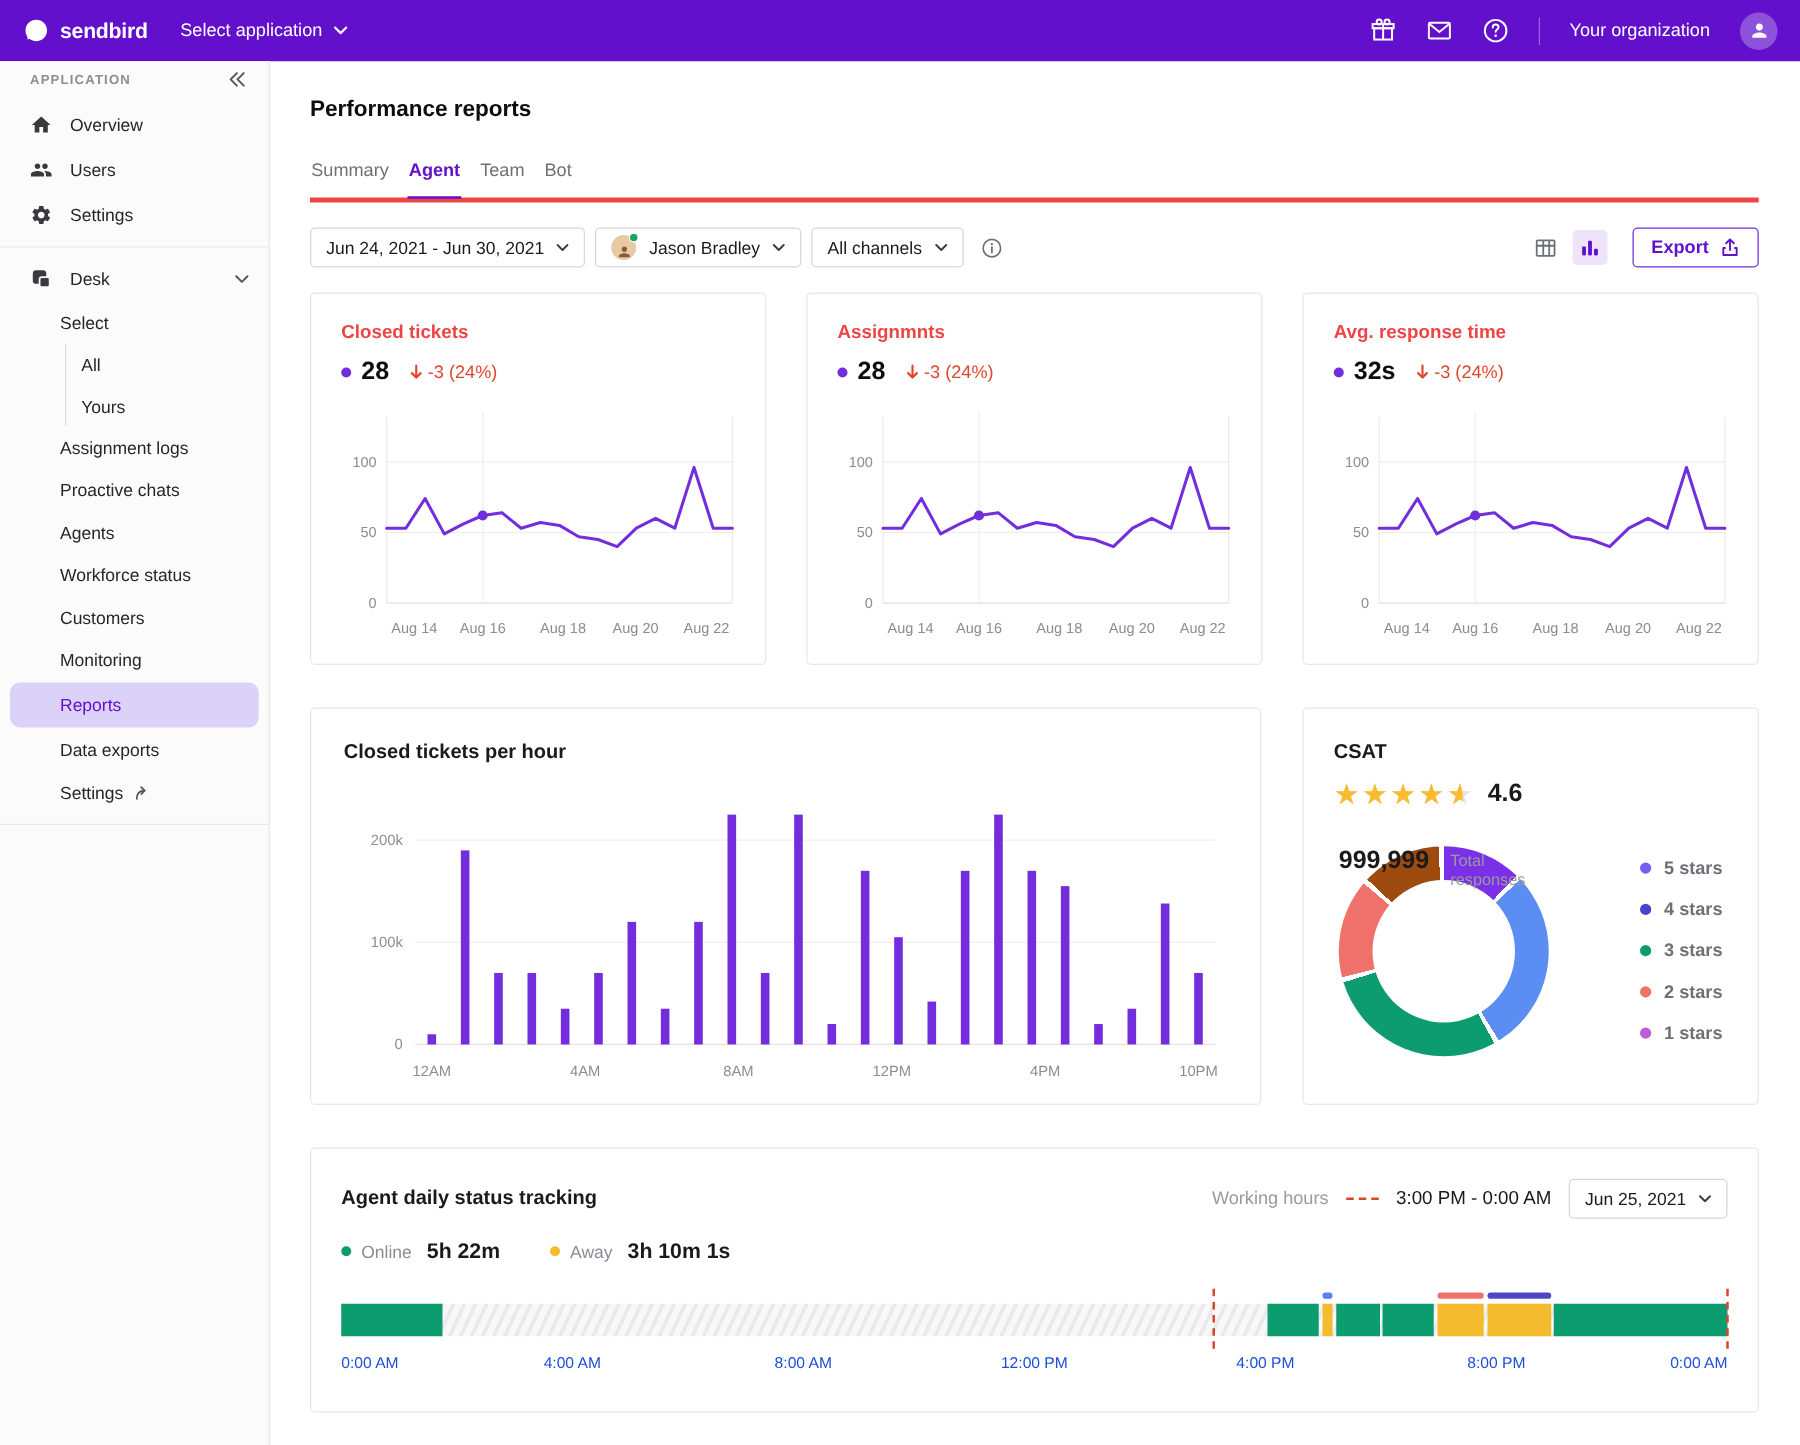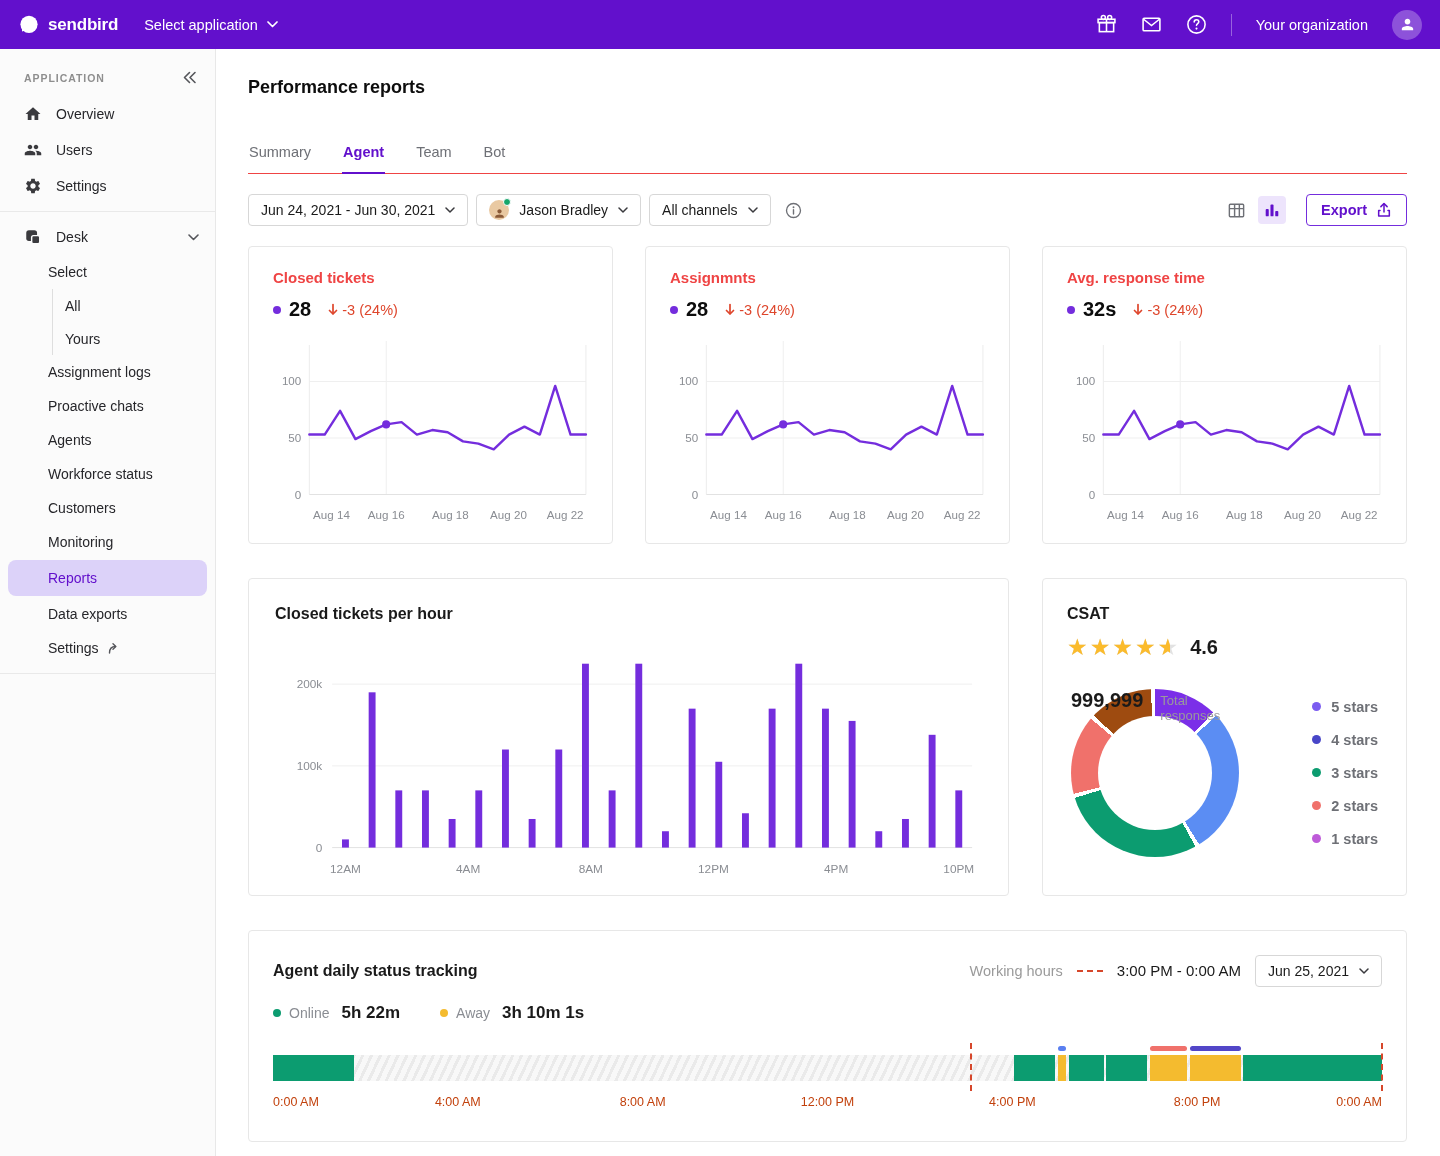--- a/index.html
+++ b/index.html
@@ -15,38 +15,38 @@
   .brand{display:flex; align-items:center; gap:8px;}
   .brand-name{color:#fff; font-size:17px; font-weight:700; letter-spacing:-.2px;}
   .app-select{display:flex; align-items:center; gap:9px; margin-left:26px; color:#fff; font-size:14.5px; cursor:pointer;}
   .topbar-right{margin-left:auto; display:flex; align-items:center; gap:24px;}
   .tb-icon{display:flex; cursor:pointer;}
   .tb-divider{width:1px; height:22px; background:rgba(255,255,255,.35);}
   .org-label{color:#fff; font-size:14.5px;}
   .tb-avatar{width:30px; height:30px; border-radius:50%; background:rgba(255,255,255,.28); display:flex; align-items:center; justify-content:center; cursor:pointer;}
   
   .shell{display:flex; height:1107px;}
-  .sidebar{width:216px; flex:0 0 216px; background:#FBFBFB; border-right:1px solid #E8E8E8; padding-top:14px; font-size:14px;}
+  .sidebar{width:216px; flex:0 0 216px; background:#FBFBFB; border-right:1px solid #E8E8E8; font-size:14px;}
   .side-head{display:flex; align-items:center; justify-content:space-between; padding:8px 18px 12px 24px;}
   .side-label{font-size:10.5px; letter-spacing:.09em; color:#8E8E8E; font-weight:700;}
   .collapse{color:#70737B; cursor:pointer; display:flex;}
   .nav-item{height:36px; display:flex; align-items:center; gap:14px; padding:0 16px 0 24px; color:#26262A; cursor:pointer;}
   .nav-item .ic{display:flex; color:#3A3A3E;}
   .side-divider{border-top:1px solid #E9E9E9; margin:7px 0;}
   .desk-chev{margin-left:auto; color:#55565B; display:flex;}
   .sub-item{height:34px; display:flex; align-items:center; padding-left:48px; color:#26262A; cursor:pointer;}
   .ticket-kids{margin-left:52px; border-left:1px solid #DEDEDE;}
   .ticket-kids .sub-item{padding-left:12px; height:33px;}
   .sub-item.selected{background:var(--pill); color:var(--accent); border-radius:8px; margin:1px 8px; padding-left:40px; height:36px; font-weight:500;}
   .ext-ic{margin-left:8px; color:#55565B; display:flex;}
   .side-bottom-divider{border-top:1px solid #E9E9E9; margin-top:8px;}
   
   .main{flex:1; padding:28px 33px 0 32px;}
   .page-title{font-size:18px; font-weight:700; color:#0D0D0D;}
-  .tabs{display:flex; gap:30px; margin-top:46px; border-bottom:1px solid #ef4444;}
+  .tabs{display:flex; gap:14px; margin-top:31px; border-bottom:4px solid #ef4444;}
   .tab{padding:0 1px 12px; font-size:14.5px; color:#6E7076; cursor:pointer;}
   .tab.active{color:var(--accent); font-weight:700; border-bottom:2px solid var(--accent); margin-bottom:-1px;}
   .filter-row{margin-top:20px; display:flex; align-items:center; gap:8px;}
   .btn{display:inline-flex; align-items:center; gap:10px; height:32px; padding:0 12px; border:1px solid #D7D7D7; border-radius:4px; background:#fff; font-size:14px; color:#1A1A1A; cursor:pointer; font-family:inherit;}
   .chev{display:flex; color:#3A3A3E;}
   .mini-avatar{width:20px; height:20px; border-radius:50%; background:#E9C9A2; position:relative; display:flex; align-items:flex-end; justify-content:center; overflow:visible;}
   .mini-avatar .dotst{position:absolute; top:-2px; right:-2px; width:8px; height:8px; border-radius:50%; background:#16A66A; border:1.5px solid #fff;}
   .info-ic{margin-left:6px; color:#6E7076; display:flex; cursor:pointer;}
   .view-toggles{margin-left:auto; display:flex; align-items:center; gap:8px;}
   .toggle{width:28px; height:28px; display:flex; align-items:center; justify-content:center; border-radius:4px; cursor:pointer;}
@@ -97,21 +97,21 @@
   .sl-label{color:#8A8D93; font-size:14px; margin-right:12px;}
   .sl-value{font-size:17px; font-weight:700; margin-right:40px;}
   .timeline-wrap{margin-top:32px; position:relative;}
   .timeline{position:relative; height:26px;
     background:repeating-linear-gradient(115deg,#EAEAEA 0,#EAEAEA 3px,#F8F8F8 3px,#F8F8F8 8px);}
   .seg{position:absolute; top:0; bottom:0;}
   .seg.online{background:var(--green);} .seg.away{background:var(--yellow);}
   .cap{position:absolute; height:5px; top:-9px; border-radius:3px;}
   .whm{position:absolute; top:-12px; height:48px; width:0; border-left:2px dashed var(--wh-red);}
   .t-axis{position:relative; height:16px; margin-top:14px;}
-  .t-axis span{position:absolute; transform:translateX(-50%); font-size:12.5px; color:#c2410c; white-space:nowrap;text-align:center;}
+  .t-axis span{position:absolute; transform:translateX(-50%); font-size:12.5px; color:#1d4ed8; white-space:nowrap;text-align:center;}
 </style>
 </head>
 <body>
 
 <header class="topbar">
   <div class="brand">
     <span style="display:flex">
       <svg width="22" height="22" viewBox="0 0 22 22">
           <circle cx="11" cy="10.3" r="8.6" fill="#fff"></circle>
           <path d="M4 17.5 L4 12.6 L9.4 15.8 Z" fill="#fff"></path>

